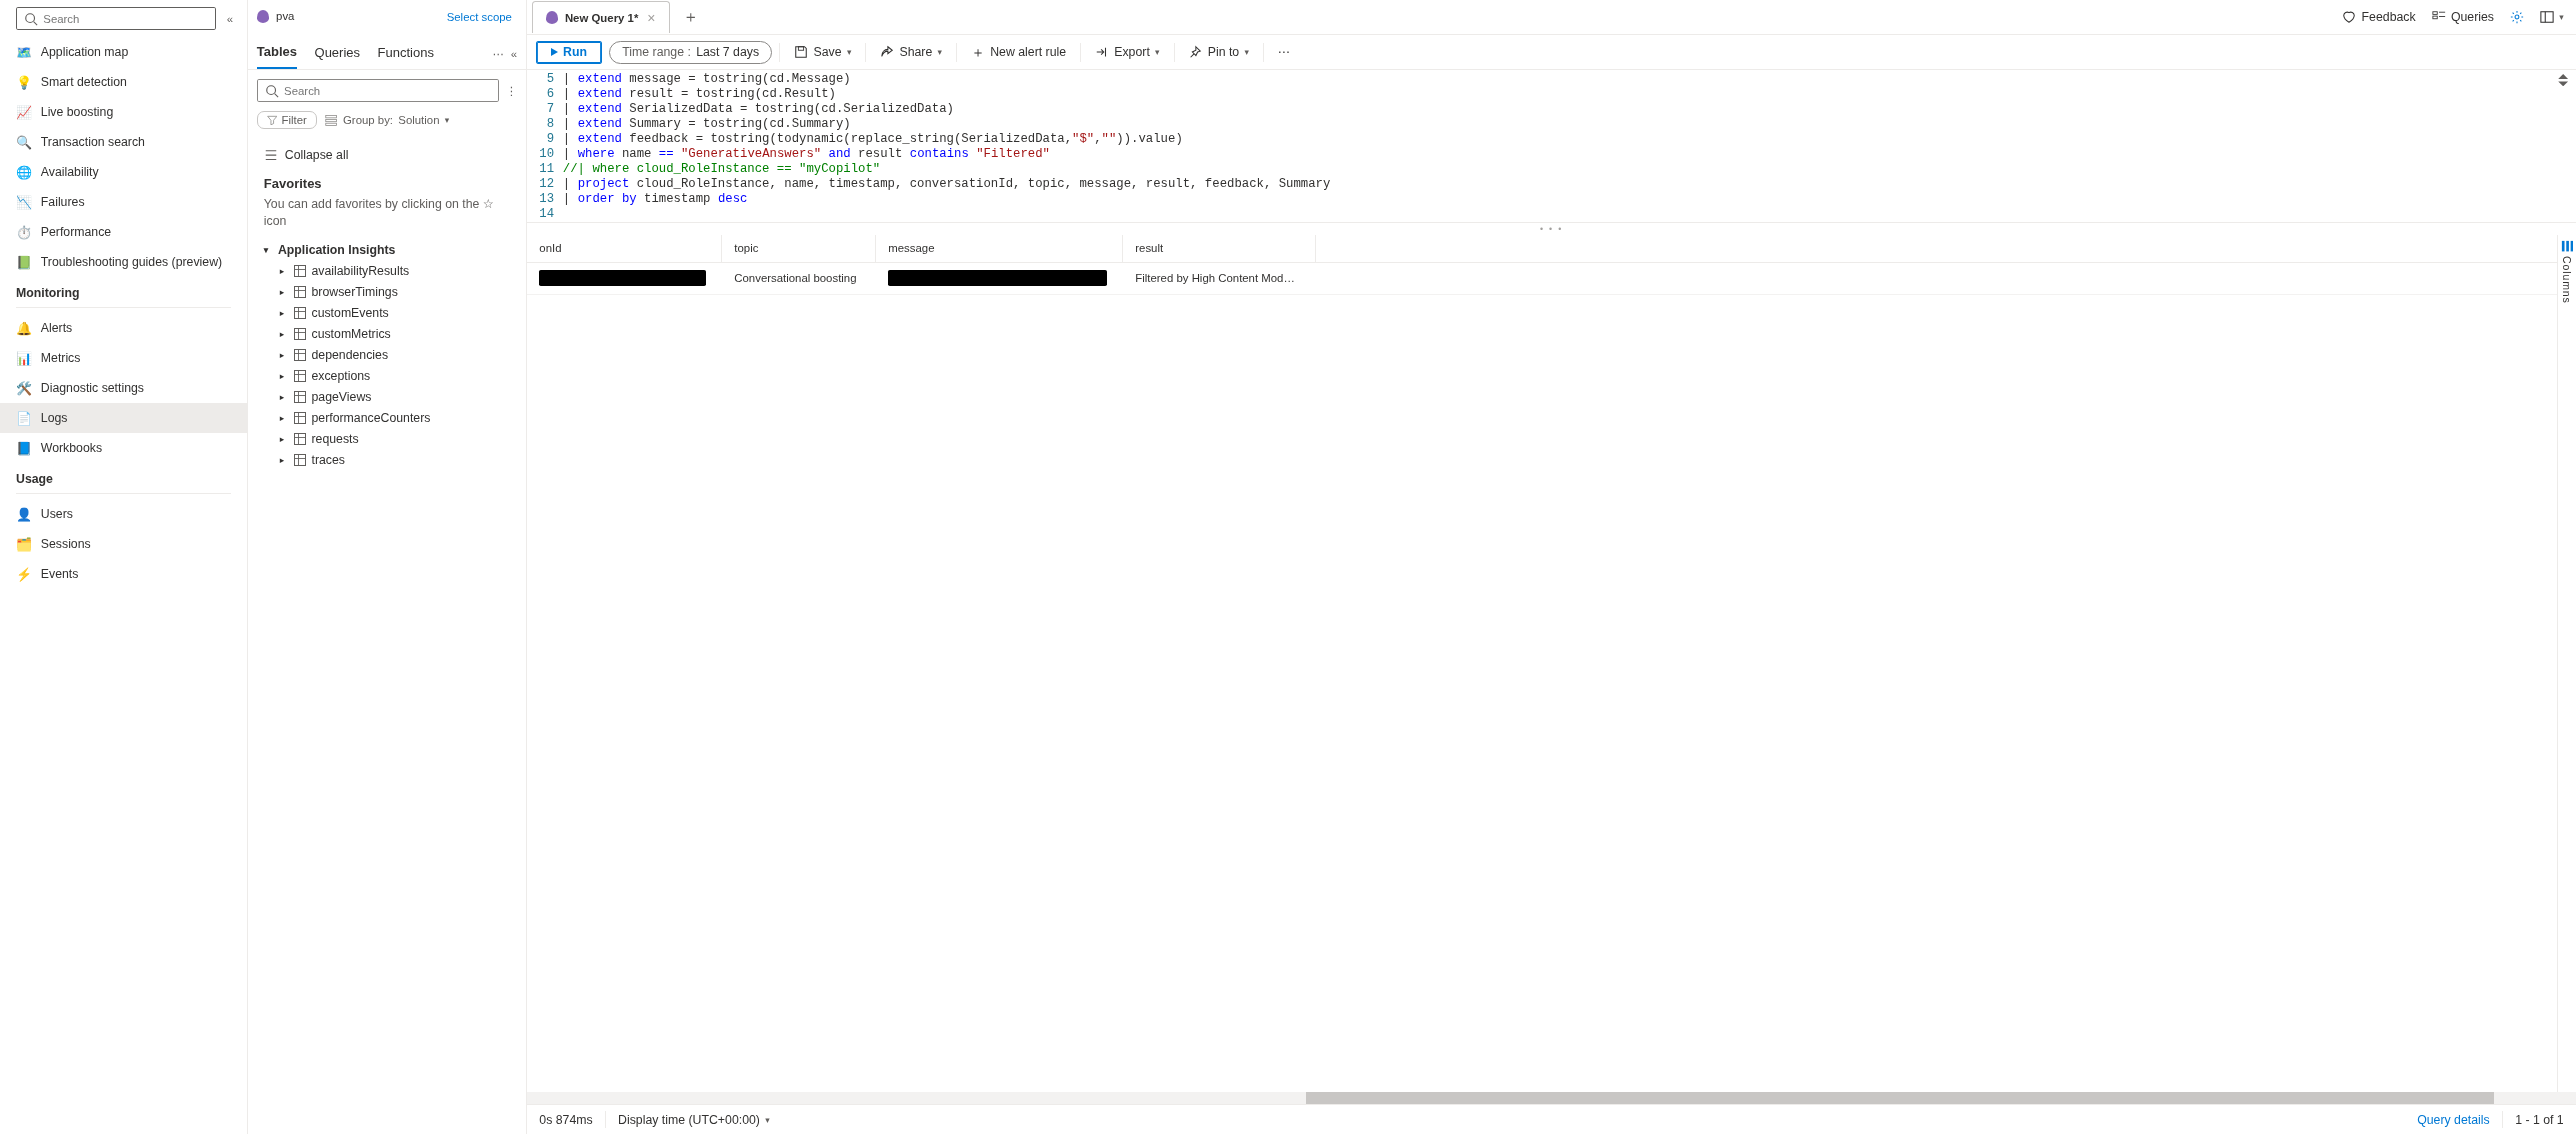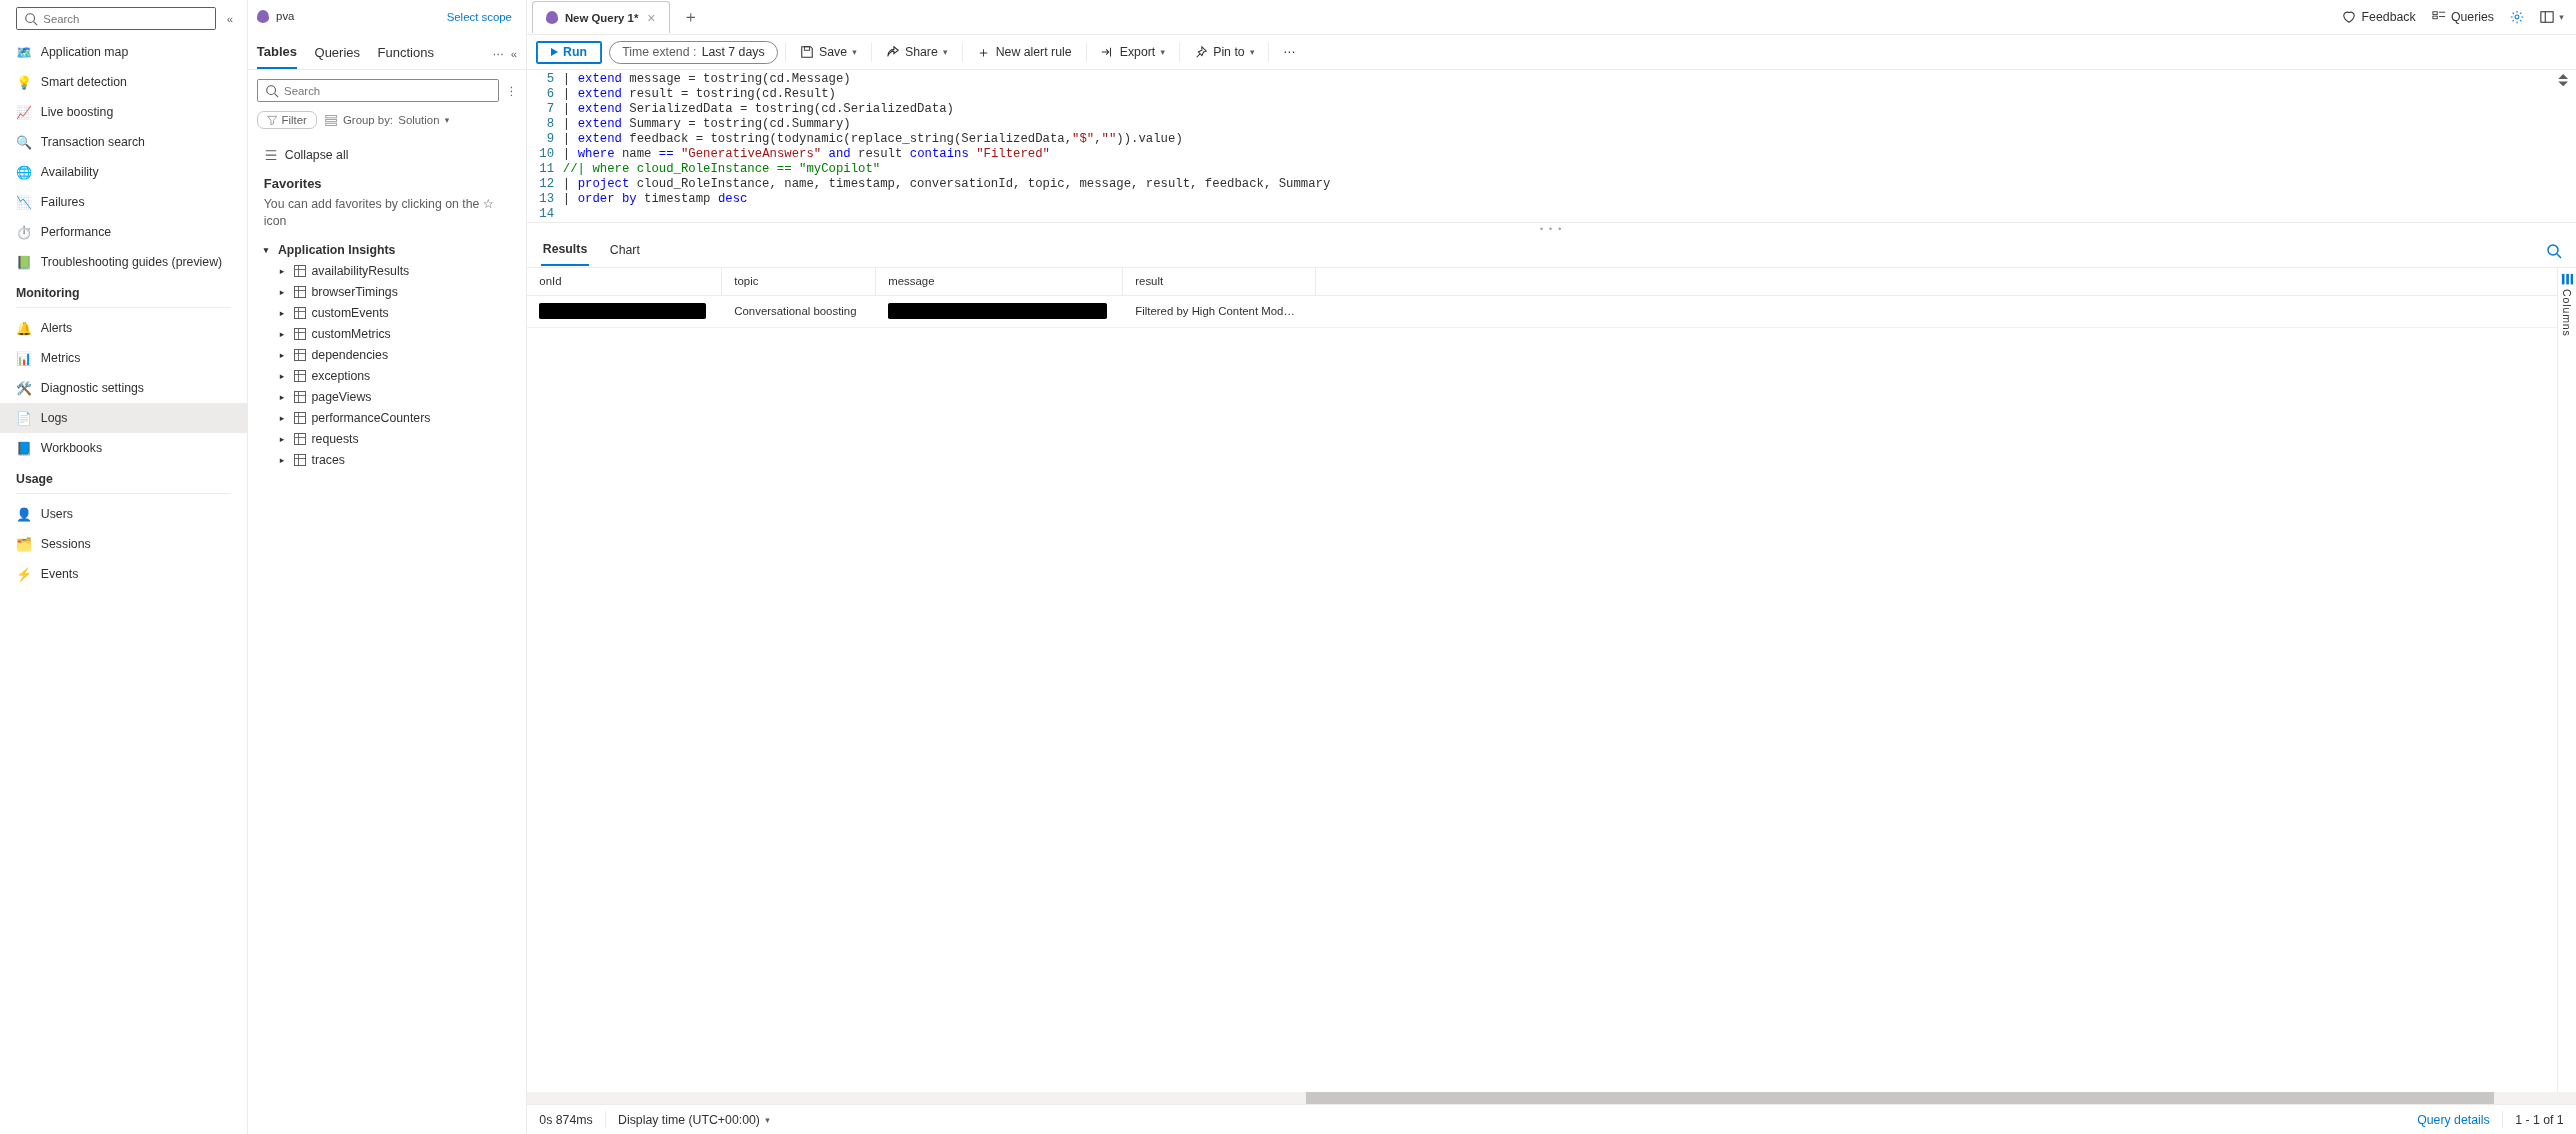--- a/index.html
+++ b/index.html
@@ -364,21 +364,21 @@
         </span>
       </div>
     </div>
 
     <div class="toolbar-row">
       <button class="run-btn">
         <span class="play"></span>
         <span>Run</span>
       </button>
       <span class="time-range">
-        <span class="muted">Time extend :</span>
+        <span class="muted">Time range :</span>
         <span>Last 7 days</span>
       </span>
       <span class="tool-sep"></span>
       <span class="tool-btn">
         <svg class="icon-svg" viewBox="0 0 16 16">
             <path d="M2 2h10l2 2v10H2z" fill="none" stroke="#323130" stroke-width="1.2"></path>
             <rect x="5" y="2" width="6" height="4" fill="none" stroke="#323130"></rect>
           </svg>
         <span>Save</span>
         <span class="chev">▾</span>
@@ -433,30 +433,20 @@
         <div class="code" id="code"><div>| <span class="tok-kw">extend</span> message = tostring(cd.Message)</div><div>| <span class="tok-kw">extend</span> result = tostring(cd.Result)</div><div>| <span class="tok-kw">extend</span> SerializedData = tostring(cd.SerializedData)</div><div>| <span class="tok-kw">extend</span> Summary = tostring(cd.Summary)</div><div>| <span class="tok-kw">extend</span> feedback = tostring(todynamic(replace_string(SerializedData,<span class="tok-str">"$"</span>,<span class="tok-str">""</span>)).value)</div><div>| <span class="tok-kw">where</span> name <span class="tok-op">==</span> <span class="tok-str">"GenerativeAnswers"</span> <span class="tok-kw">and</span> result <span class="tok-kw">contains</span> <span class="tok-str">"Filtered"</span></div><div><span class="tok-comment">//| where cloud_RoleInstance == "myCopilot"</span></div><div>| <span class="tok-kw">project</span> cloud_RoleInstance, name, timestamp, conversationId, topic, message, result, feedback, Summary</div><div>| <span class="tok-kw">order</span> <span class="tok-kw">by</span> timestamp <span class="tok-kw">desc</span></div><div></div></div>
         <span class="expand-icon">
           <svg width="12.3" height="12.3" viewBox="0 0 10 10">
               <path d="M5 0l4 4H1z M5 10L1 6h8z" fill="#605e5c"></path>
             </svg>
         </span>
       </div>
       <div class="resize-dots">• • •</div>
 
       <div class="results-area">
-        <div class="results-tabs-row">
-          <div class="results-tab active">Results</div>
-          <div class="results-tab">Chart</div>
-          <div class="results-tabs-right">
-            <svg width="16" height="16" viewBox="0 0 16 16">
-                <circle cx="7" cy="7" r="5" fill="none" stroke="#0078d4" stroke-width="1.5"></circle>
-                <line x1="11" y1="11" x2="15" y2="15" stroke="#0078d4" stroke-width="1.5"></line>
-              </svg>
-          </div>
-        </div>
 
         <div class="results-grid-wrap">
           <div class="results-grid">
             <div class="grid-header">
               <div class="col-id">onId</div>
               <div class="col-topic">topic</div>
               <div class="col-msg">message</div>
               <div class="col-result">result</div>
             </div>
             <div class="grid-row">

